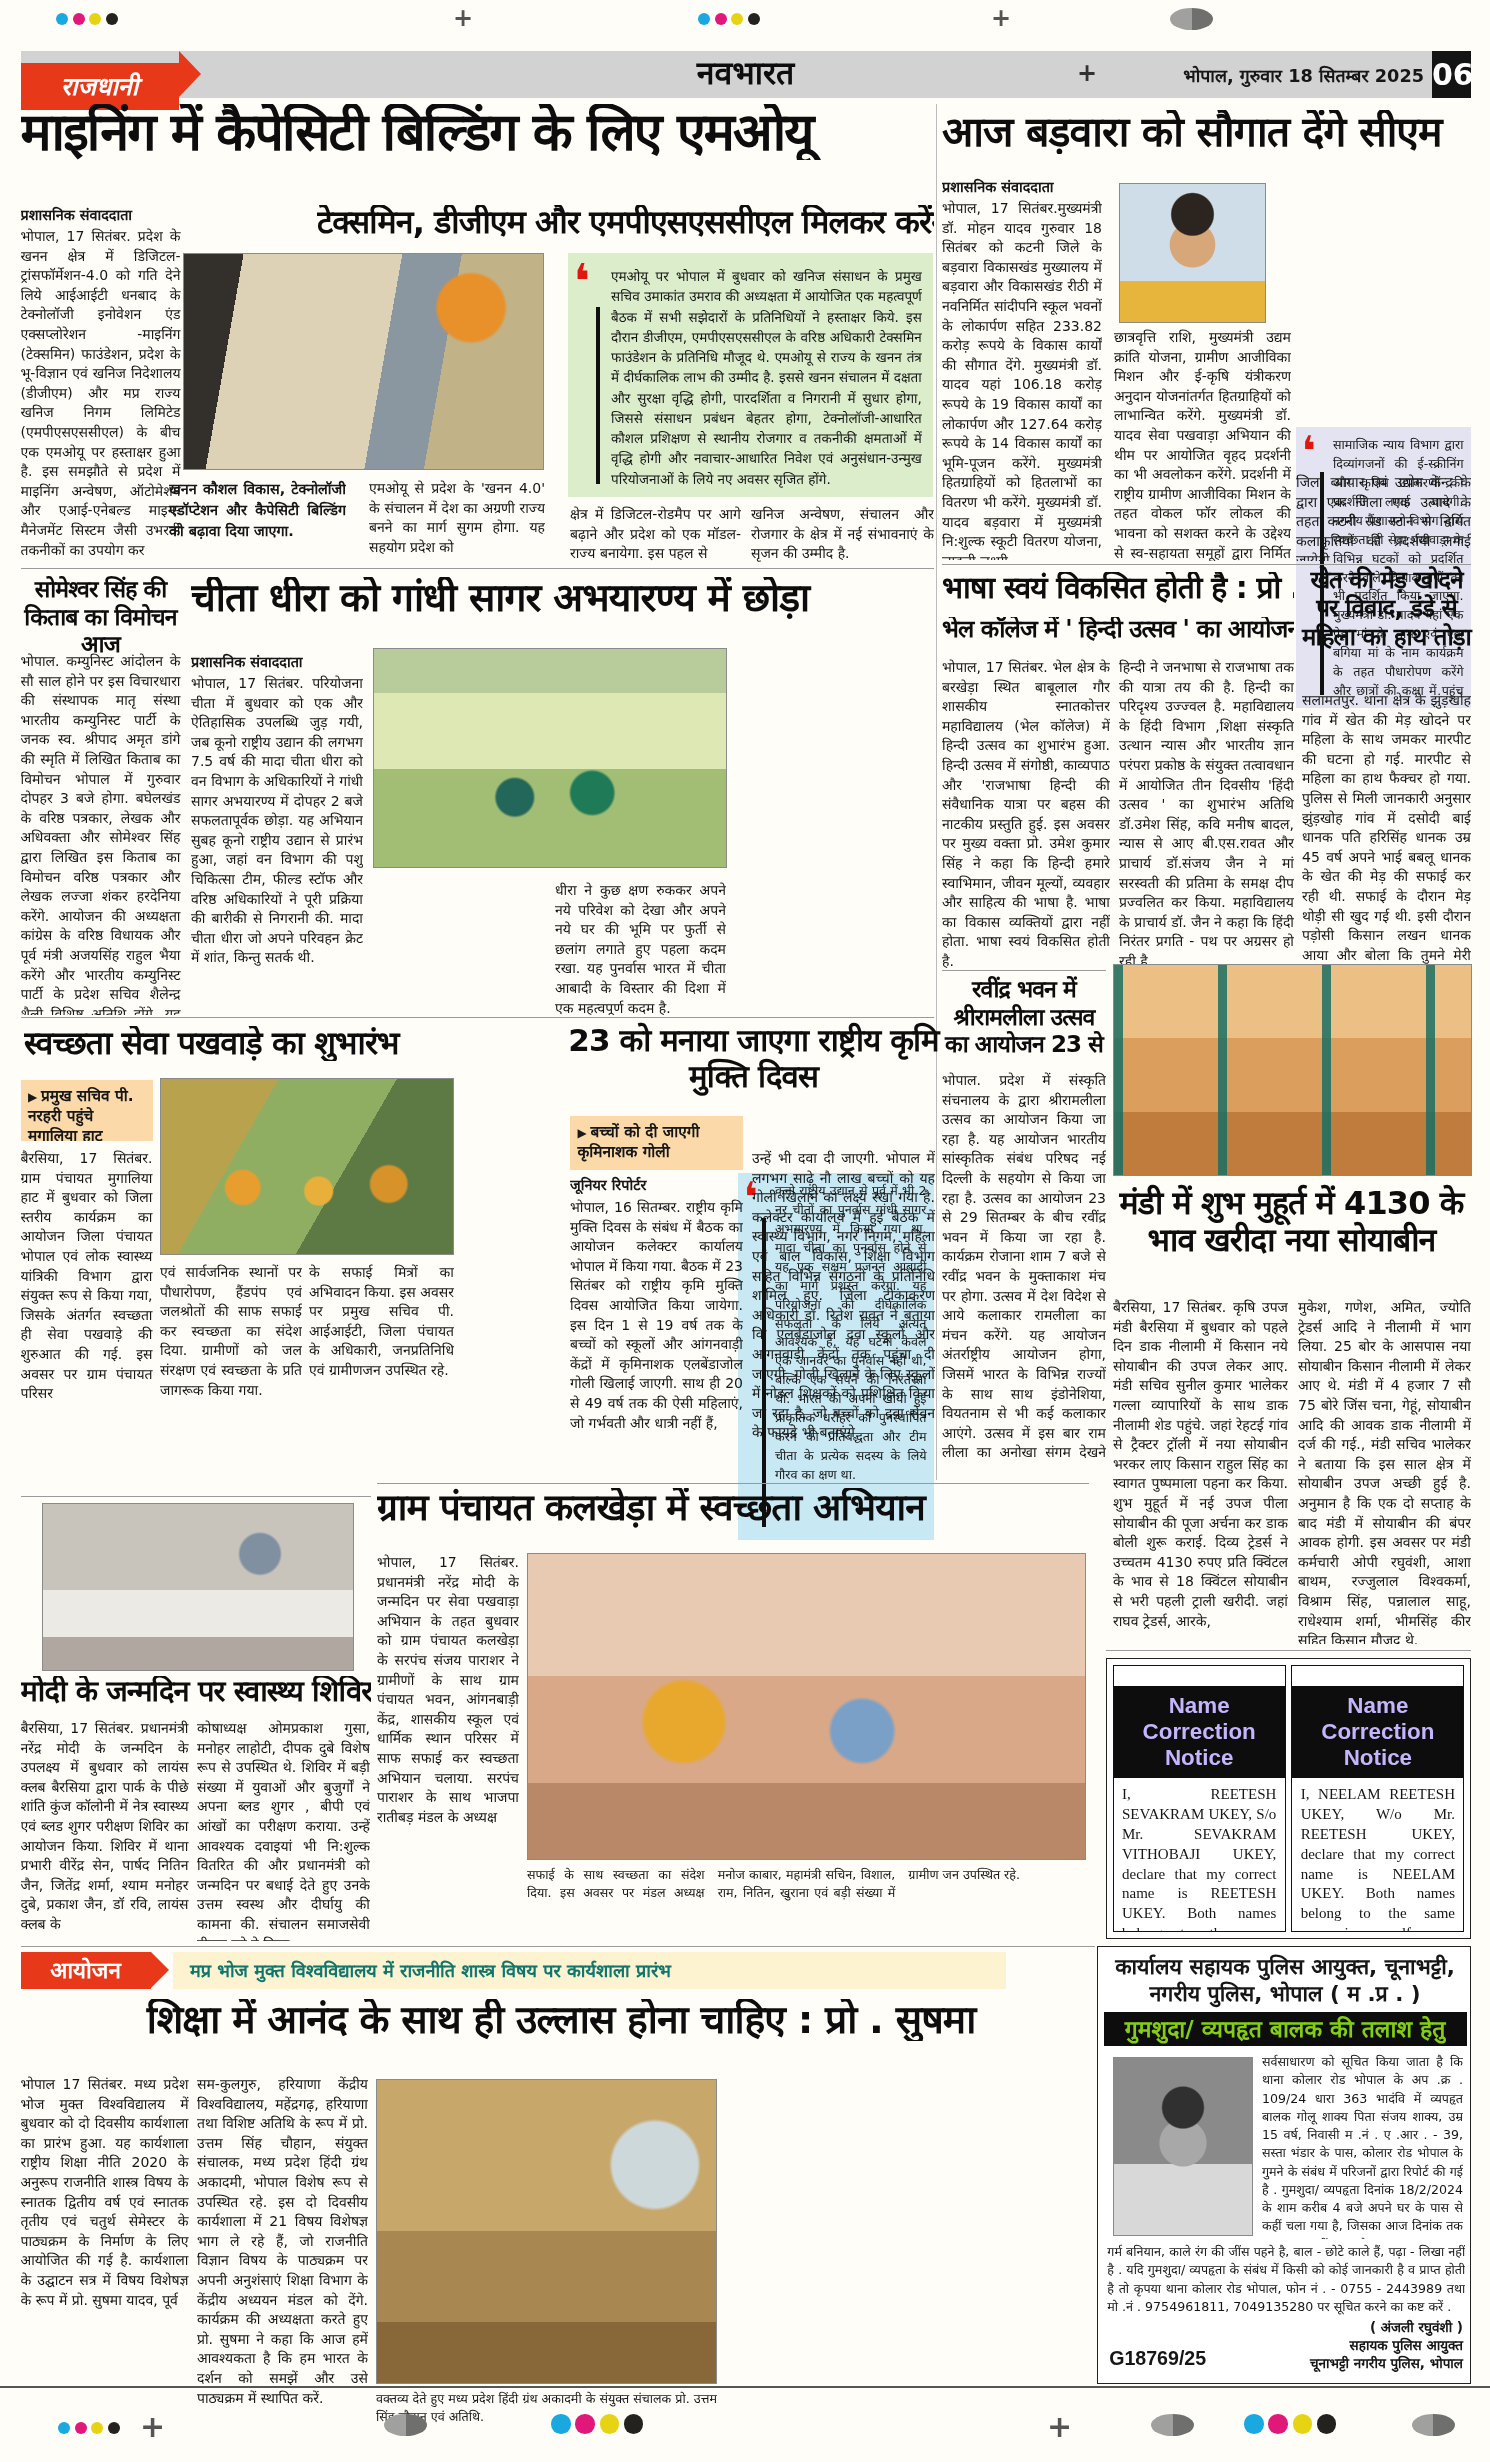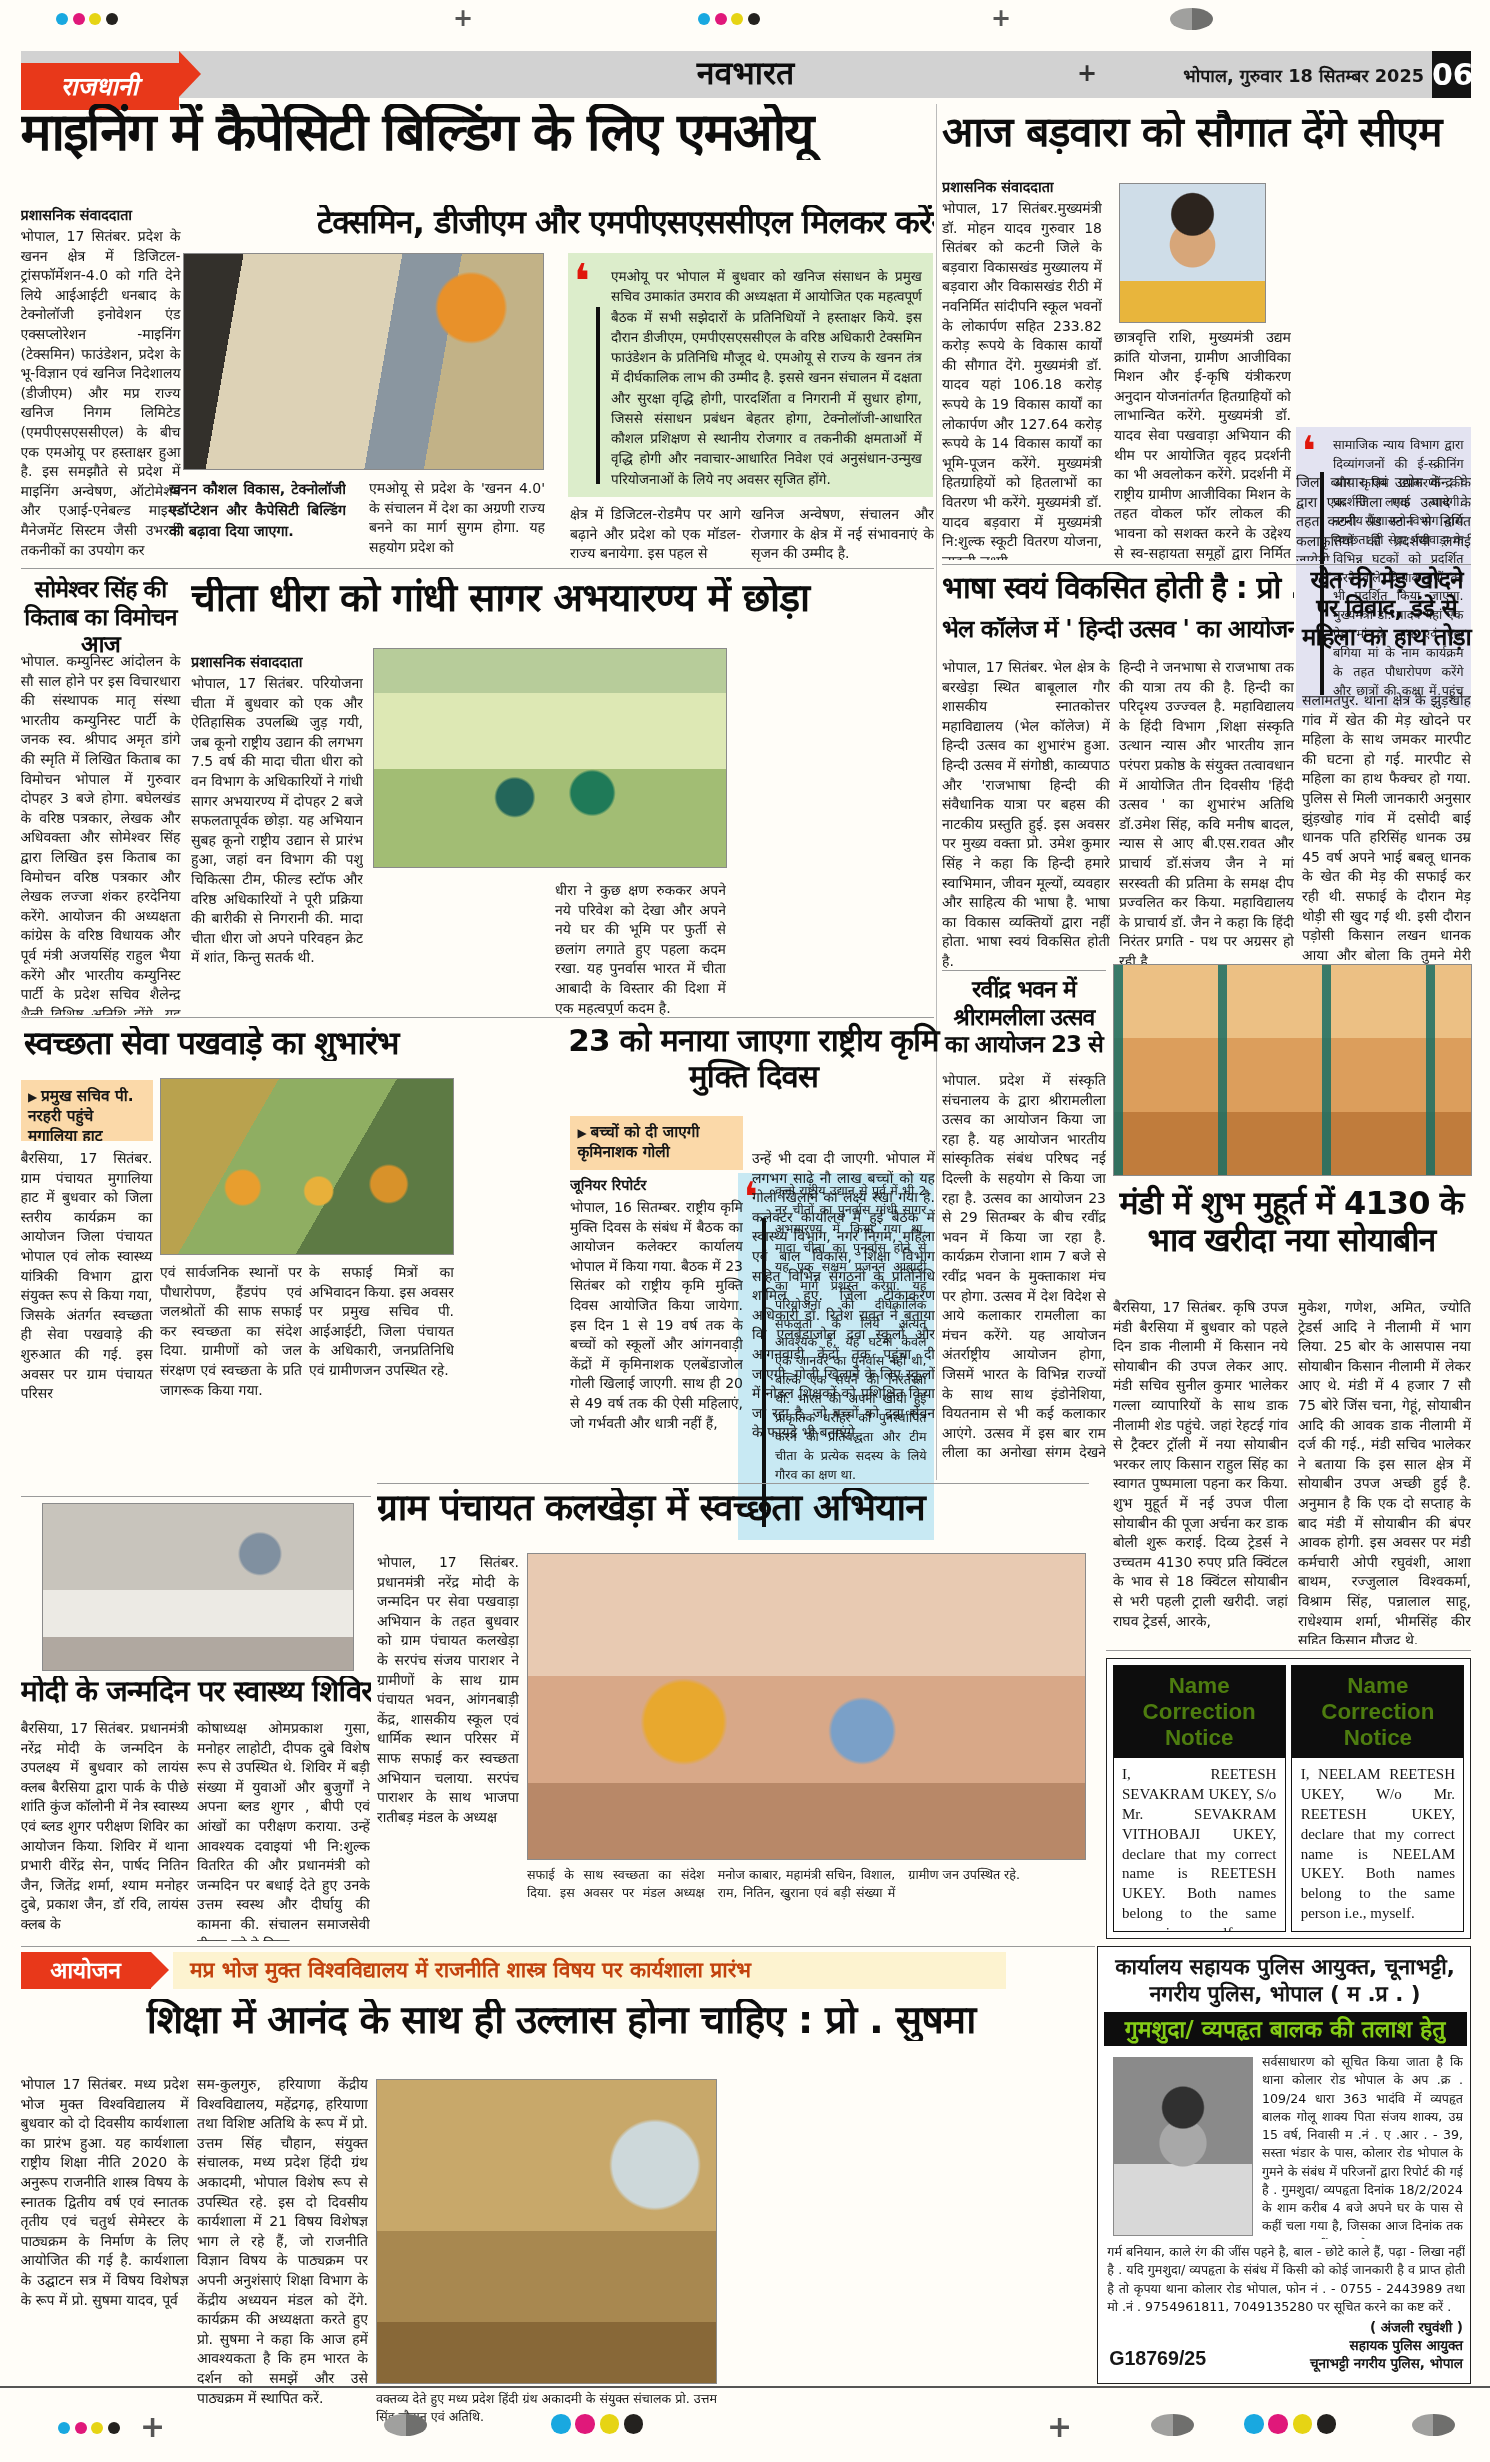--- a/index.html
+++ b/index.html
@@ -29,27 +29,27 @@
   .ph-mou{background:radial-gradient(circle at 80% 25%,#e8912a 0 10%,rgba(0,0,0,0) 11%),linear-gradient(100deg,#33302b 0 15%,#ddd2b6 15% 55%,#8a96a0 55% 70%,#c2b287 70%);}
   .ph-cm{background:radial-gradient(circle at 50% 22%,#2c241e 0 16%,rgba(0,0,0,0) 17%),radial-gradient(circle at 50% 44%,#d7a679 0 21%,rgba(0,0,0,0) 22%),linear-gradient(180deg,#cfdde8 0 70%,#e8b53c 70%);}
   .ph-cheetah{background:radial-gradient(circle at 62% 66%,#1f7a58 0 8%,rgba(0,0,0,0) 9%),radial-gradient(circle at 40% 68%,#23665a 0 7%,rgba(0,0,0,0) 8%),linear-gradient(180deg,#b7cc9a 0 20%,#dde8b4 20% 55%,#a2bd74 55%);}
   .ph-garland{background:radial-gradient(circle at 28% 62%,#e89e2e 0 7%,rgba(0,0,0,0) 8%),radial-gradient(circle at 54% 64%,#e8b03a 0 7%,rgba(0,0,0,0) 8%),radial-gradient(circle at 78% 60%,#d8922a 0 7%,rgba(0,0,0,0) 8%),linear-gradient(120deg,#b9a24e 0 30%,#8fae62 30% 60%,#5d7a44 60%);}
   .ph-mandi{background:repeating-linear-gradient(90deg,rgba(26,110,100,.85) 0 9.3px,rgba(0,0,0,0) 9.3px 104px),linear-gradient(180deg,#ecc084 0 35%,#dc9e5c 35% 70%,#c07c3c 70%);}
   .ph-kalkheda{background:radial-gradient(circle at 28% 55%,#e8a82e 0 9%,rgba(0,0,0,0) 10%),radial-gradient(circle at 60% 58%,#7aa0c8 0 8%,rgba(0,0,0,0) 9%),linear-gradient(180deg,#e8cab2 0 40%,#d8a888 40% 75%,#b88868 75%);}
   .ph-modi{background:radial-gradient(circle at 70% 30%,#8090a0 0 8%,rgba(0,0,0,0) 9%),linear-gradient(180deg,#c8c4bc 0 52%,#eceae4 52% 80%,#b0a8a0 80%);}
   .ph-shiksha{background:radial-gradient(circle at 82% 28%,#cdd8da 0 12%,rgba(0,0,0,0) 13%),linear-gradient(180deg,#c8a86a 0 50%,#a88850 50% 80%,#886838 80%);}
   .ph-boy{background:radial-gradient(circle at 50% 28%,#303030 0 14%,rgba(0,0,0,0) 15%),radial-gradient(circle at 50% 48%,#a8a8a8 0 20%,rgba(0,0,0,0) 21%),linear-gradient(180deg,#8a8a8a 0 60%,#d8d8d8 60%);}
   .nc{flex:1;border:1.9px solid #111;display:flex;flex-direction:column;background:#fff;min-width:0;}
-  .nc-h{background:#0d0d0d;color:#4d7c0f;font-family:"Liberation Sans",sans-serif;font-weight:bold;font-size:22.4px;line-height:1.15;text-align:center;padding:7.5px 1.9px;}
+  .nc-h{background:#0d0d0d;color:#c4b5fd;font-family:"Liberation Sans",sans-serif;font-weight:bold;font-size:22.4px;line-height:1.15;text-align:center;padding:7.5px 1.9px;margin-top:20px;}
   .nc-b{font-family:"Liberation Serif",serif;font-size:15px;line-height:1.32;text-align:justify;padding:7.5px 8.4px;overflow:hidden;}
   .po-office{text-align:center;font-weight:bold;font-size:21.4px;line-height:1.3;}
   .po-strip{background:#0d0d0d;color:#84cc16;text-align:center;font-weight:bold;font-size:23px;line-height:34px;}
   .po-sign{text-align:right;font-weight:bold;font-size:13.5px;line-height:1.35;}
   .po-ref{font-family:"Liberation Sans",sans-serif;font-weight:bold;font-size:19.6px;}
-  .strip-hl{background:#fdf3d0;color:#c2410c;font-weight:bold;font-size:21px;line-height:37px;padding-left:17px;overflow:hidden;white-space:nowrap;}
+  .strip-hl{background:#fdf3d0;color:#0f766e;font-weight:bold;font-size:18px;line-height:37px;padding-left:17px;overflow:hidden;white-space:nowrap;}
   .red-tab{background:#e8381a;color:#fff;font-weight:bold;font-style:italic;text-align:center;}
 </style>
 </head>
 <body>
 
 <div class="page">
 
   <div class="abs" style="left:56px;top:9.3px;">
     <span class="dot c-cy"></span><span class="dot c-mg"></span><span class="dot c-yl"></span><span class="dot c-bk"></span>
   </div>

